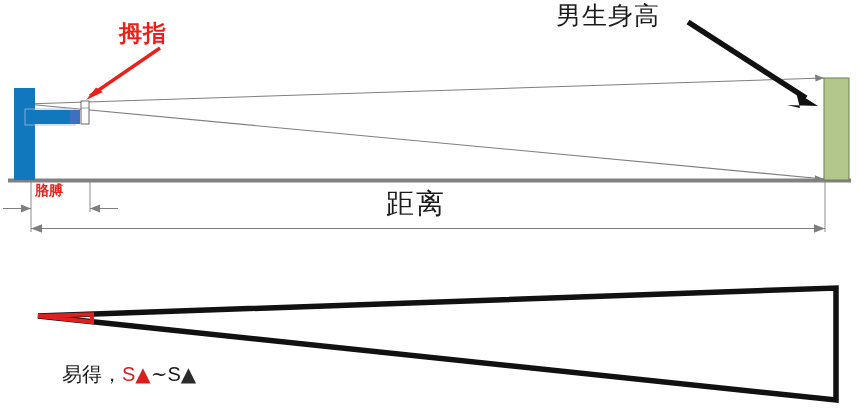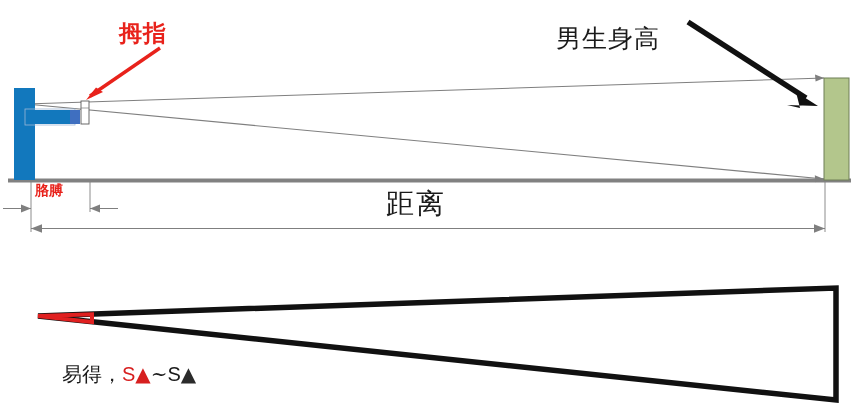--- a/index.html
+++ b/index.html
@@ -40,21 +40,20 @@
     letter-spacing: 1px;
   }
   .lbl-height {
     left: 556px;
     top: 3px;
     font-family: "DejaVu Serif", "Liberation Serif", serif;
     font-size: 25px;
     font-weight: normal;
     color: #1a1a1a;
     letter-spacing: 1px;
-    margin-top: 23px;
   }
   .lbl-distance {
     left: 386px;
     top: 190px;
     font-family: "DejaVu Serif", "Liberation Serif", serif;
     font-size: 28px;
     color: #1a1a1a;
     letter-spacing: 2px;
   }
   .lbl-arm {

